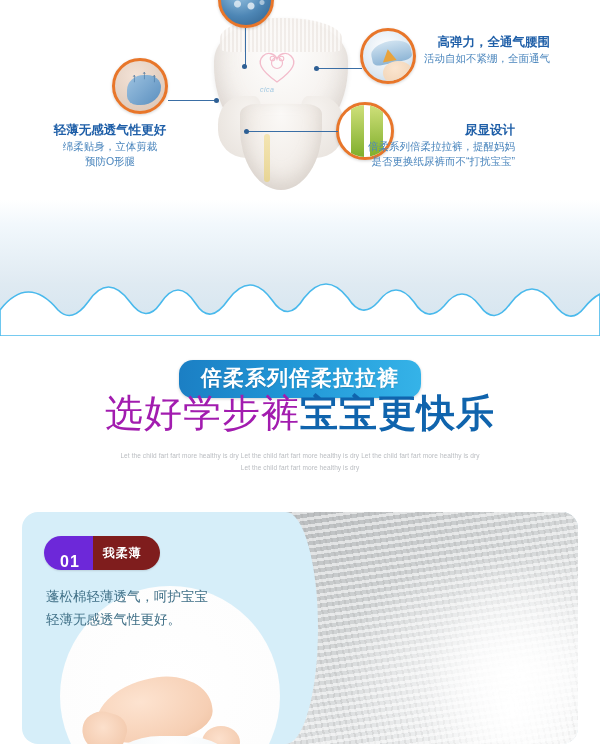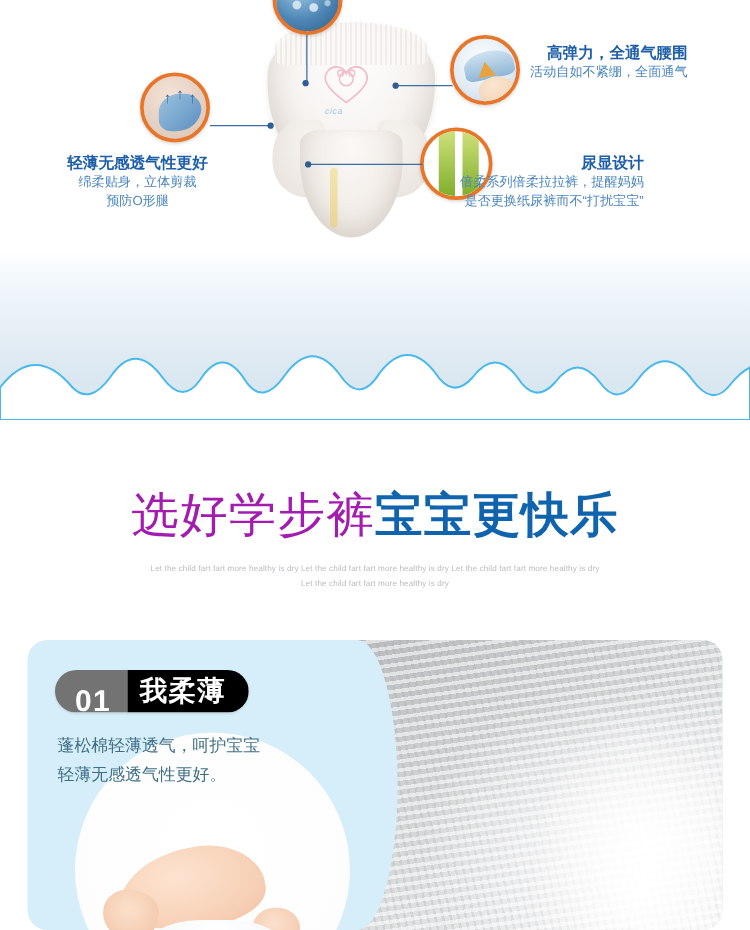--- a/index.html
+++ b/index.html
@@ -229,27 +229,27 @@
   }
 
   
   #point-badge{
     position:absolute; left:22px; top:24px; height:34px;
     display:flex; align-items:stretch;
     border-radius:17px; overflow:hidden;
     box-shadow:0 1px 2px rgba(0,0,0,.12);
   }
   #point-badge .num{
-    background:#737373; color:#ffffff;
-    font-size:24px; font-weight:bold; letter-spacing:1px;
+    background:#6d28d9; color:#ffffff;
+    font-size:16px; font-weight:bold; letter-spacing:1px;
     display:flex; align-items:center; padding:17px 13px 0 16px;
   }
   #point-badge .lab{
-    background:#000000; color:#ffffff;
-    font-size:22px; font-weight:bold; letter-spacing:1px;
+    background:#7f1d1d; color:#ffffff;
+    font-size:12px; font-weight:bold; letter-spacing:1px;
     display:flex; align-items:center; padding:0 18px 0 10px;
     text-shadow:0 1px 1px rgba(0,0,0,.12);
   }
   #point-desc{
     position:absolute; left:24px; top:74px; width:280px;
     color:#3f6f86; font-size:13.5px; line-height:1.7;
   }
 </style>
 </head>
 <body>
@@ -333,20 +333,21 @@
              Q28,-6 58,30
              Q72,44 88,22 Q108,-8 130,22 Q146,44 160,24
              Q178,-4 196,24 Q210,46 228,20 Q250,-10 272,20 Q288,44 304,18
              Q326,-10 348,18 Q362,40 378,22 Q396,-2 414,22 Q428,44 444,26
              Q462,2 480,26 Q494,46 510,24 Q532,-6 554,24 Q570,46 584,28
              Q592,18 600,14 L600,56 Z" fill="#ffffff" stroke="#49b9ec" stroke-width="1.6"></path>
   </svg>
 </div>
 
 <div id="headline-section">
+  <div id="series-pill">倍柔系列倍柔拉拉裤</div>
   <div id="headline"><span class="light">选好学步裤</span><span class="bold">宝宝更快乐</span></div>
   <div id="sub-en">
     <div>Let the child fart fart more healthy is dry Let the child fart fart more healthy is dry Let the child fart fart more healthy is dry</div>
     <div>Let the child fart fart more healthy is dry</div>
   </div>
 </div>
 
 <div id="point-section">
   <div id="point-card">
 

